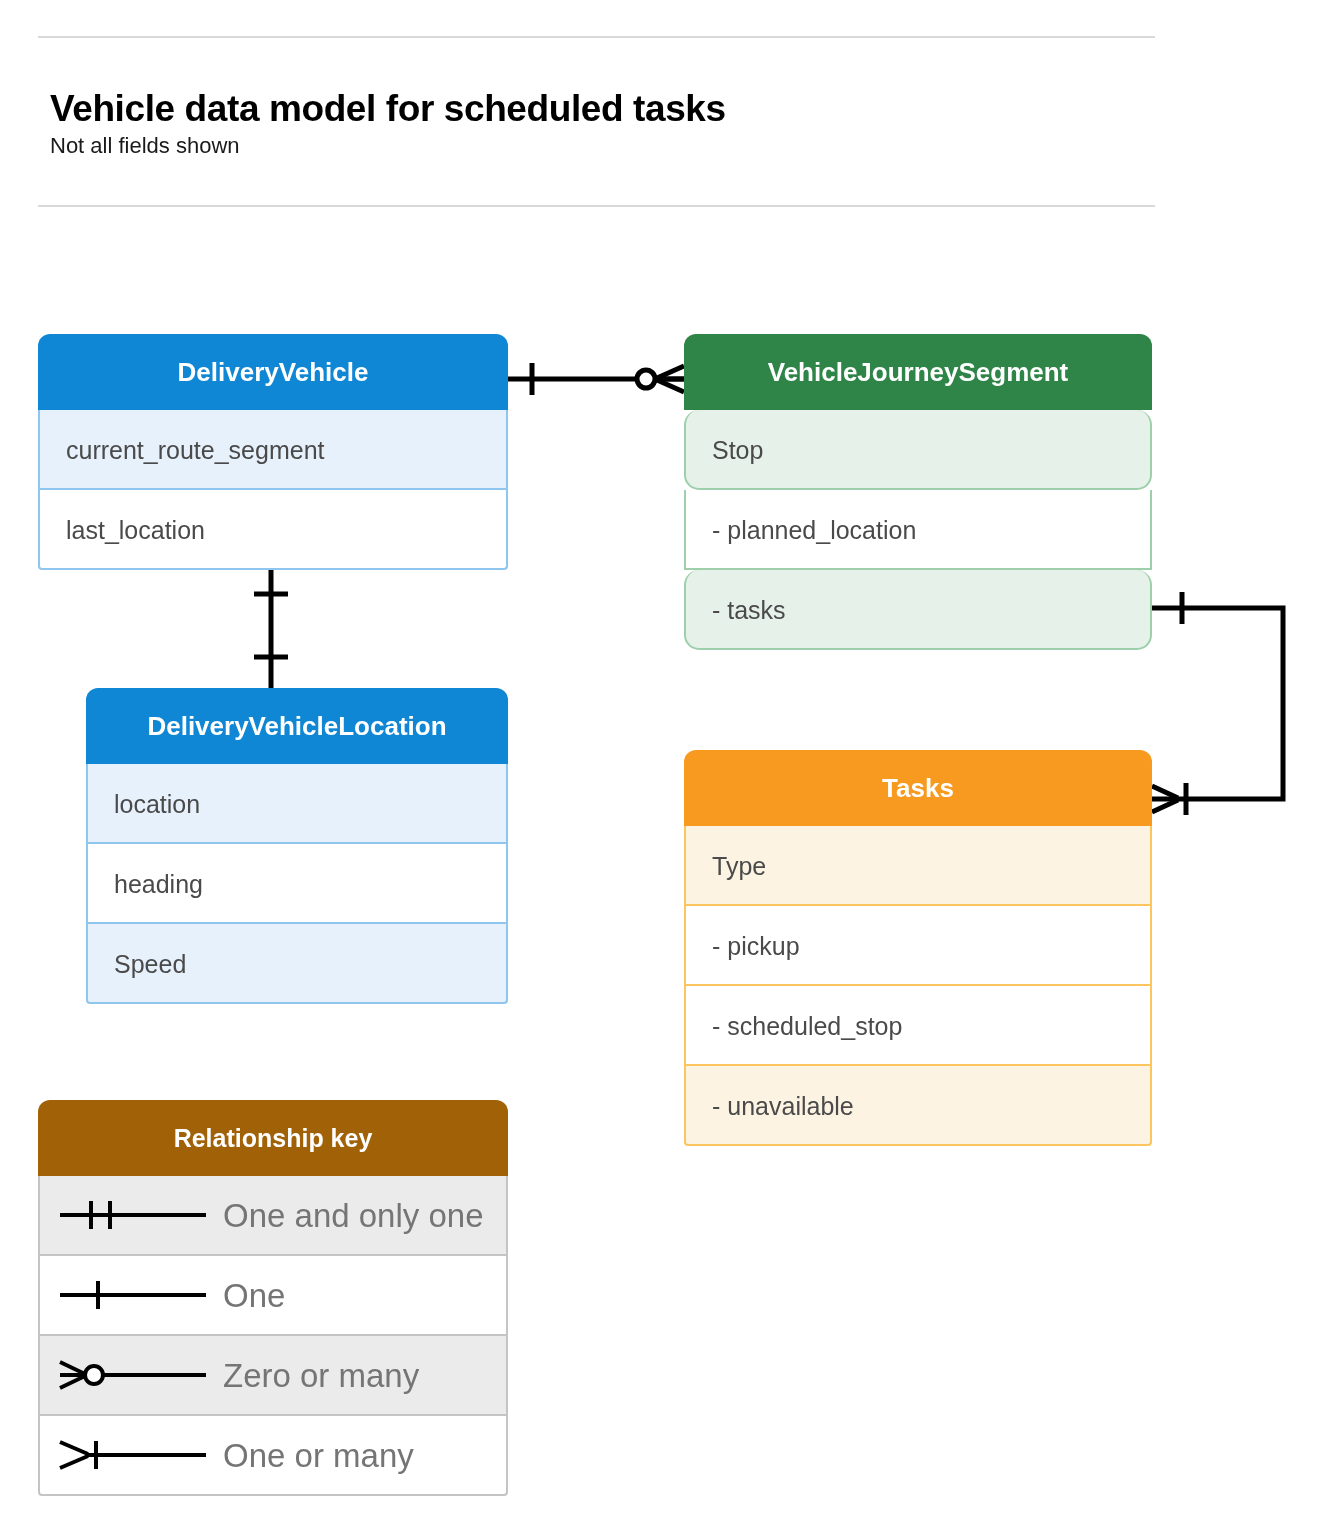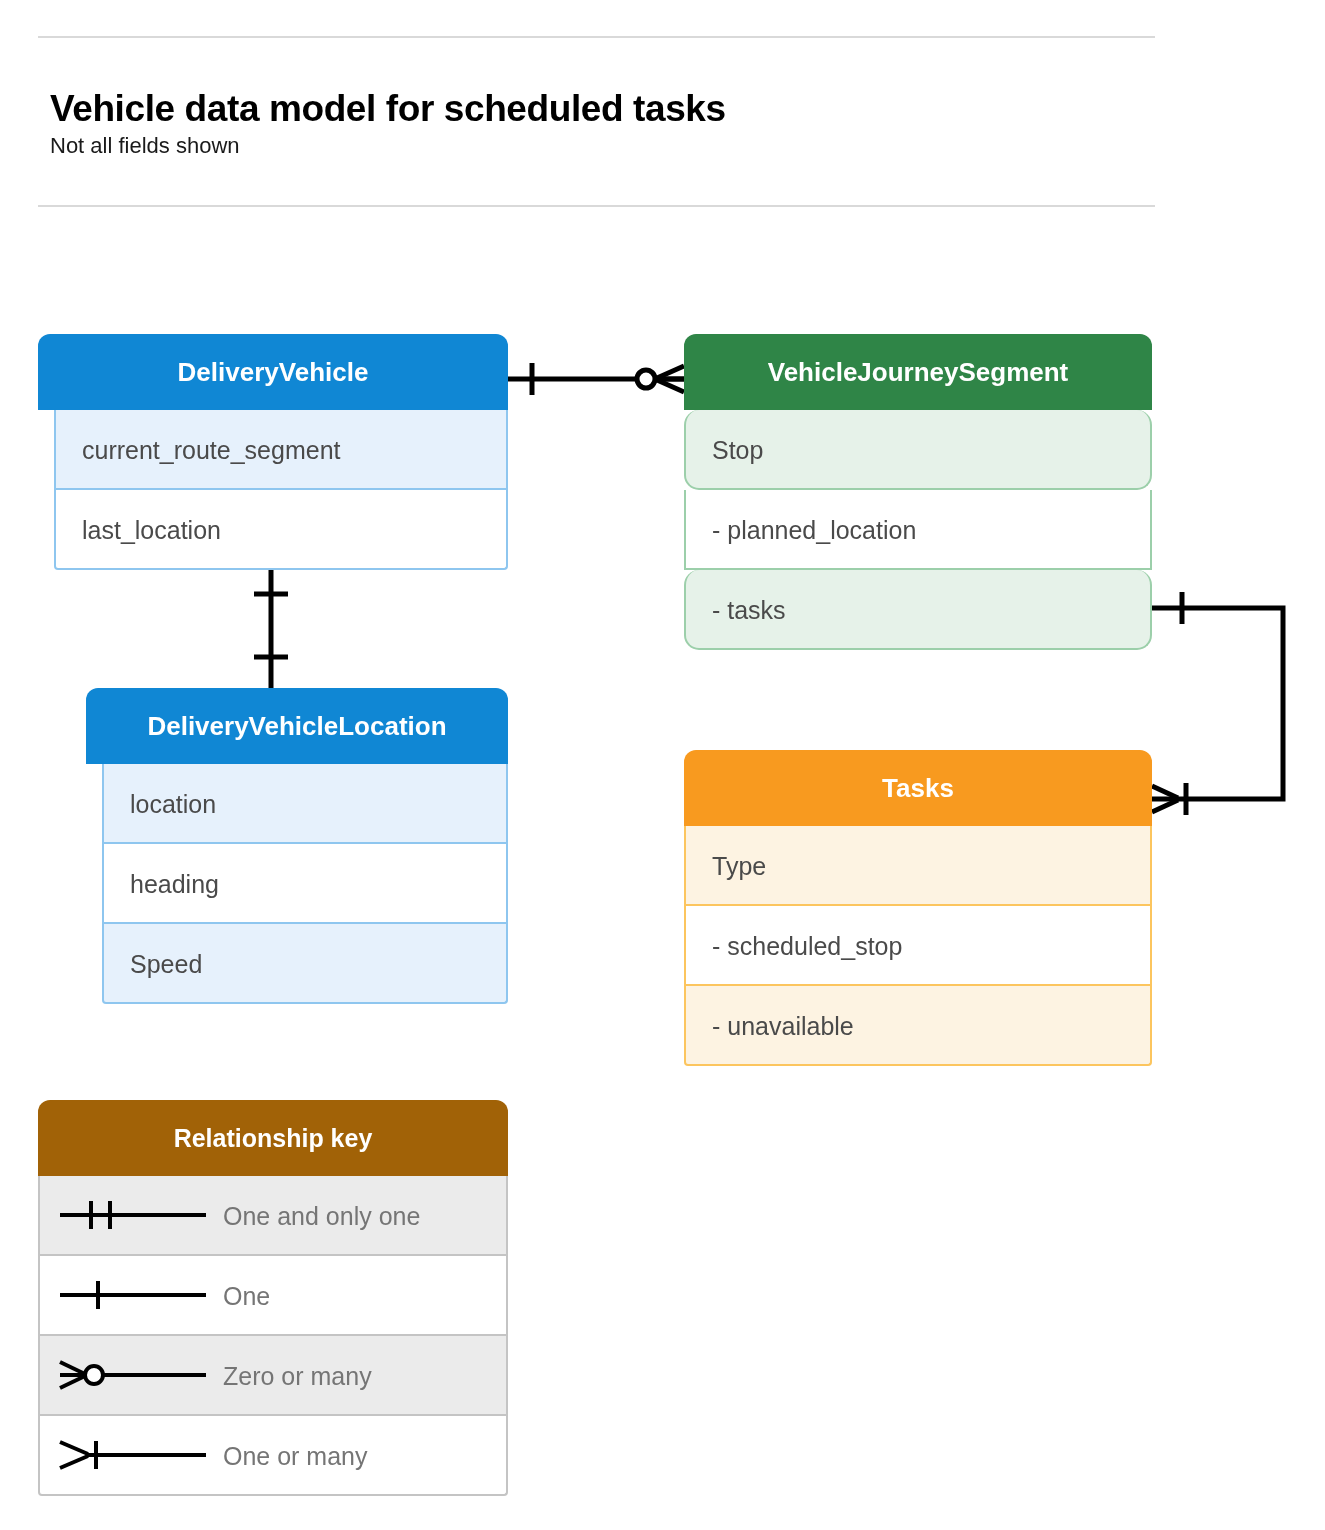--- a/index.html
+++ b/index.html
@@ -73,21 +73,21 @@
     border-left: 2px solid;
     border-right: 2px solid;
     border-bottom: 2px solid;
     white-space: nowrap;
     overflow: hidden;
   }
   .entity-row.last { border-radius: 0 0 4px 4px; }
 
   
   .blue .entity-header { background: #1087d4; }
-  .blue .entity-row { border-color: #8ec6ef; margin-left: 16px; }
+  .blue .entity-row { border-color: #8ec6ef; }
   .blue .entity-row.odd  { background: #e6f1fc; }
   .blue .entity-row.even { background: #ffffff; }
 
   
   .green .entity-header { background: #2f8547; }
   .green .entity-row { border-color: #9ccfaa; }
   .green .entity-row.odd  { background: #e6f2e9; border-radius: 15px; }
   .green .entity-row.even { background: #ffffff; }
 
   
@@ -107,21 +107,21 @@
   #entity-delivery-vehicle-location { left: 38px;  top: 688px;  width: 470px; padding-left: 48px; }
   #entity-vehicle-journey-segment   { left: 684px; top: 334px;  width: 468px; }
   #entity-tasks                     { left: 684px; top: 750px;  width: 468px; }
   #legend                           { left: 38px;  top: 1092px; width: 470px; }
 
   #legend .entity-header { font-size: 25px; }
   #legend .entity-row {
     padding-left: 8px;
     position: relative;
     color: #757575;
-    font-size: 25px;
+    font-size: 33px;
   }
   .legend-label {
     position: absolute;
     left: 183px;
     top: 0;
     line-height: 80px;
     white-space: nowrap;
   }
   .legend-symbol {
     position: absolute;
@@ -190,20 +190,21 @@
 <div class="entity green" id="entity-vehicle-journey-segment">
   <div class="entity-header">VehicleJourneySegment</div>
   <div class="entity-row odd">Stop</div>
   <div class="entity-row even">-  planned_location</div>
   <div class="entity-row odd last">- tasks</div>
 </div>
 
 <div class="entity orange" id="entity-tasks">
   <div class="entity-header">Tasks</div>
   <div class="entity-row odd">Type</div>
+  <div class="entity-row even">-  pickup</div>
   <div class="entity-row even">-  scheduled_stop</div>
   <div class="entity-row odd last">-  unavailable</div>
 </div>
 
 <div class="entity gray" id="legend">
   <div class="entity-header">Relationship key</div>
 
   <div class="entity-row odd">
     <svg class="legend-symbol" width="150" height="36" viewBox="0 0 150 36" xmlns="http://www.w3.org/2000/svg">
       <g stroke="#000000" stroke-width="4" fill="none">

